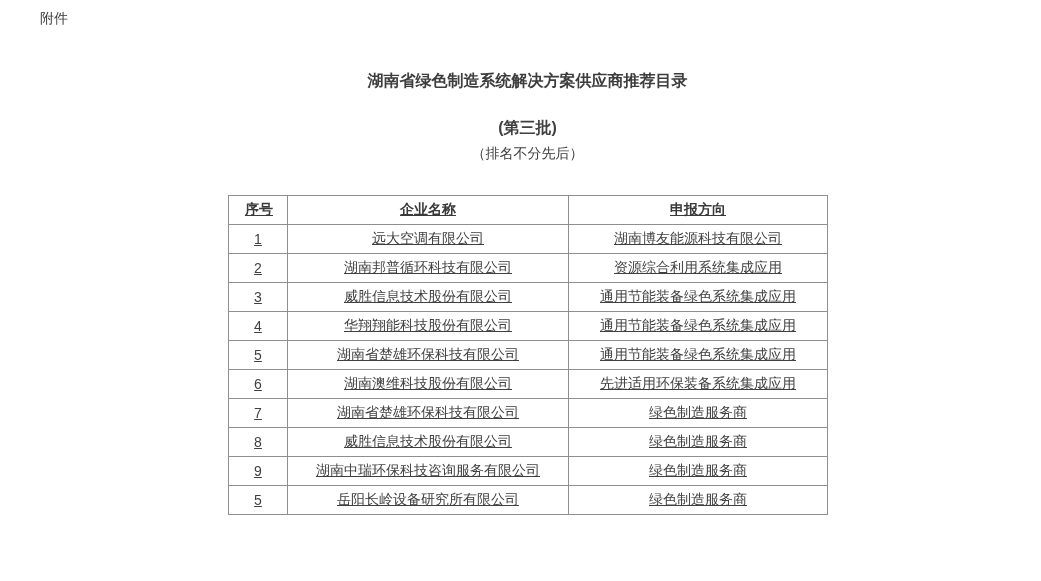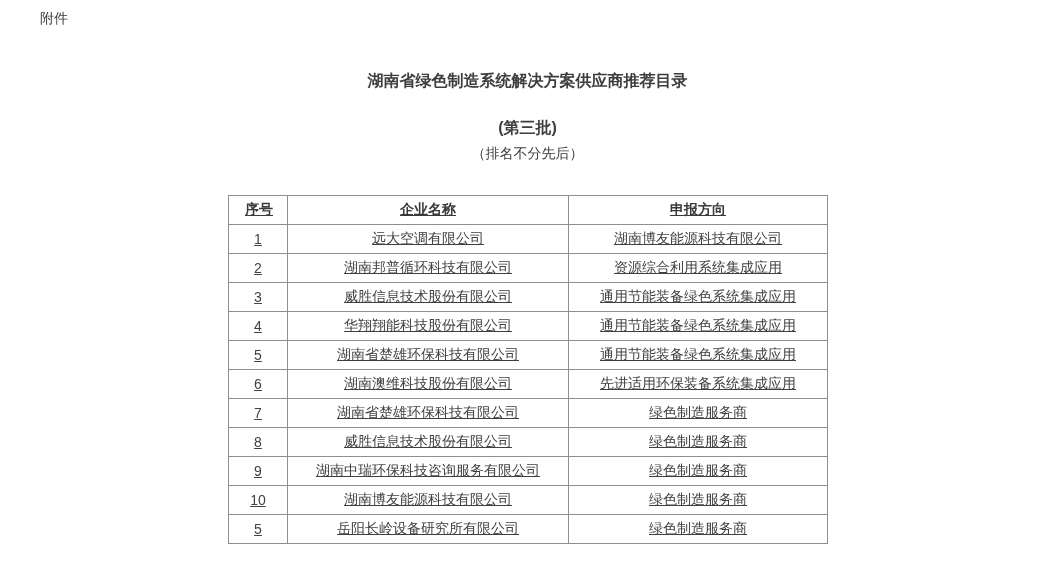--- a/index.html
+++ b/index.html
@@ -142,25 +142,20 @@
             <td>8</td>
             <td>威胜信息技术股份有限公司</td>
             <td>绿色制造服务商</td>
           </tr>
           <tr>
             <td>9</td>
             <td>湖南中瑞环保科技咨询服务有限公司</td>
             <td>绿色制造服务商</td>
           </tr>
           <tr>
-            <td>10</td>
-            <td>湖南博友能源科技有限公司</td>
-            <td>绿色制造服务商</td>
-          </tr>
-          <tr>
             <td>5</td>
             <td>岳阳长岭设备研究所有限公司</td>
             <td>绿色制造服务商</td>
           </tr>
         </tbody>
     </table>
 
   </div>
 </div>
 

